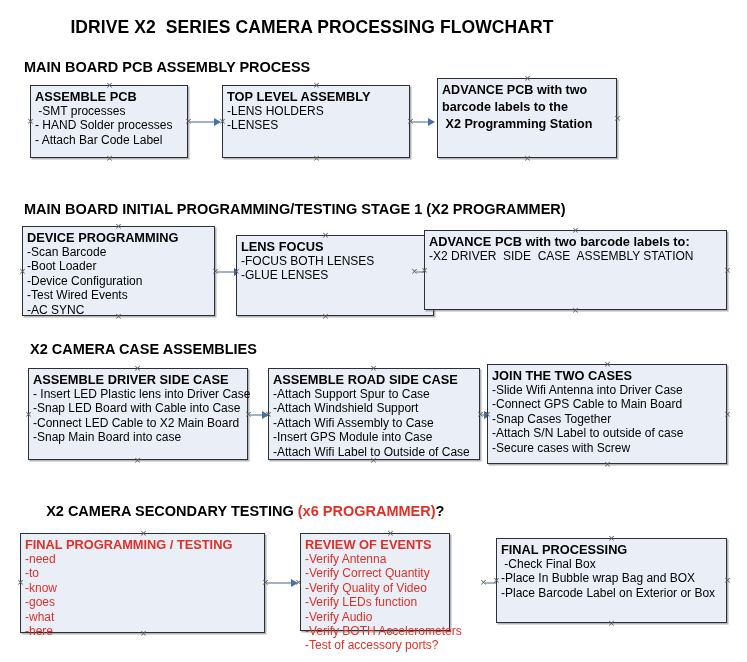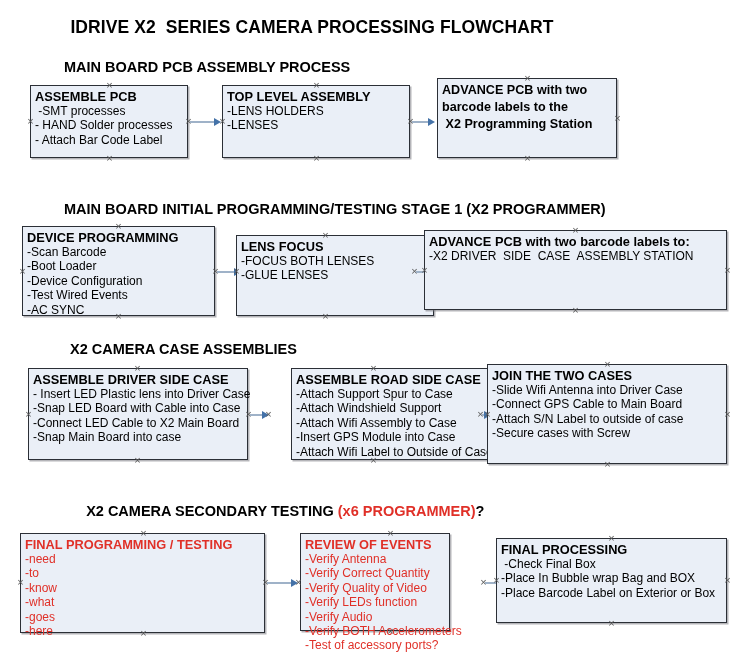--- a/index.html
+++ b/index.html
@@ -32,21 +32,20 @@
     font-size: 17.5px;
     font-weight: bold;
     letter-spacing: 0.1px;
     white-space: pre;
   }
   .section-heading {
     position: absolute;
     font-size: 14.5px;
     font-weight: bold;
     white-space: pre;
-    margin-left: 40px;
   }
   #section-heading-1 { left: 24px; top: 59px; }
   #section-heading-2 { left: 24px; top: 201px; }
   #section-heading-3 { left: 30px; top: 341px; }
   #section-heading-4 { left: 30px; top: 487px; }
   .heading-red { color: #e03028; }
 
   
   .flow-box {
     position: absolute;
@@ -220,21 +219,21 @@
     </div>
   </div>
   <div class="handle" style="left:133px; top:364px;"></div>
   <div class="handle" style="left:133px; top:456px;"></div>
   <div class="handle" style="left:24px; top:410px;"></div>
   <div class="handle" style="left:244px; top:410px;"></div>
 
   <div class="connector" style="left:250px; top:414px; width:14px;"></div>
   <div class="arrow-head" style="left:262px; top:410.5px;"></div>
 
-  <div class="flow-box" style="left:268px; top:368px; width:212px; height:92px;margin-left:23px;">
+  <div class="flow-box" style="left:268px; top:368px; width:212px; height:92px;">
     <div class="box-inner">
       <span class="box-title">ASSEMBLE ROAD SIDE CASE</span>
       <span class="box-line">-Attach Support Spur to Case</span>
       <span class="box-line">-Attach Windshield Support</span>
       <span class="box-line">-Attach Wifi Assembly to Case</span>
       <span class="box-line">-Insert GPS Module into Case</span>
       <span class="box-line">-Attach Wifi Label to Outside of Case</span>
     </div>
   </div>
   <div class="handle" style="left:369px; top:364px;"></div>
@@ -243,41 +242,42 @@
   <div class="handle" style="left:476px; top:410px;"></div>
 
   <div class="connector" style="left:482px; top:414px; width:8px;"></div>
   <div class="arrow-head" style="left:484px; top:410.5px;"></div>
 
   <div class="flow-box" style="left:487px; top:364px; width:240px; height:100px;">
     <div class="box-inner">
       <span class="box-title">JOIN THE TWO CASES</span>
       <span class="box-line">-Slide Wifi Antenna into Driver Case</span>
       <span class="box-line">-Connect GPS Cable to Main Board</span>
+      <span class="box-line">-Snap Cases Together</span>
       <span class="box-line">-Attach S/N Label to outside of case</span>
       <span class="box-line">-Secure cases with Screw</span>
     </div>
   </div>
   <div class="handle" style="left:603px; top:360px;"></div>
   <div class="handle" style="left:603px; top:460px;"></div>
   <div class="handle" style="left:483px; top:410px;"></div>
   <div class="handle" style="left:723px; top:410px;"></div>
 
   <div class="section-heading" id="section-heading-4">
     <span>X2 CAMERA SECONDARY TESTING </span><span class="heading-red">(x6 PROGRAMMER)</span><span>?</span>
   </div>
 
   <div class="flow-box red-box" style="left:20px; top:533px; width:245px; height:100px;">
     <div class="box-inner">
       <span class="box-title">FINAL PROGRAMMING / TESTING</span>
       <span class="box-line">-need</span>
       <span class="box-line">-to</span>
       <span class="box-line">-know</span>
+      <span class="box-line">-goes</span>
       <span class="box-line">-what</span>
-      <span class="box-line">-goes</span>
       <span class="box-line">-here</span>
     </div>
   </div>
   <div class="handle" style="left:139px; top:529px;"></div>
   <div class="handle" style="left:139px; top:629px;"></div>
   <div class="handle" style="left:16px; top:578px;"></div>
   <div class="handle" style="left:261px; top:578px;"></div>
 
   <div class="connector" style="left:267px; top:582px; width:25px;"></div>
   <div class="arrow-head" style="left:291px; top:578.5px;"></div>

